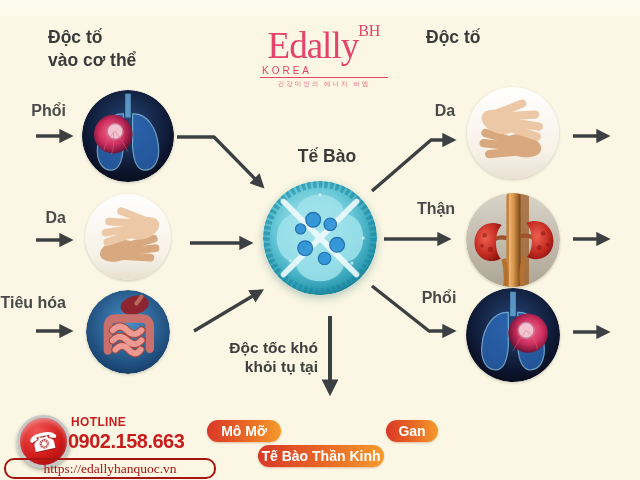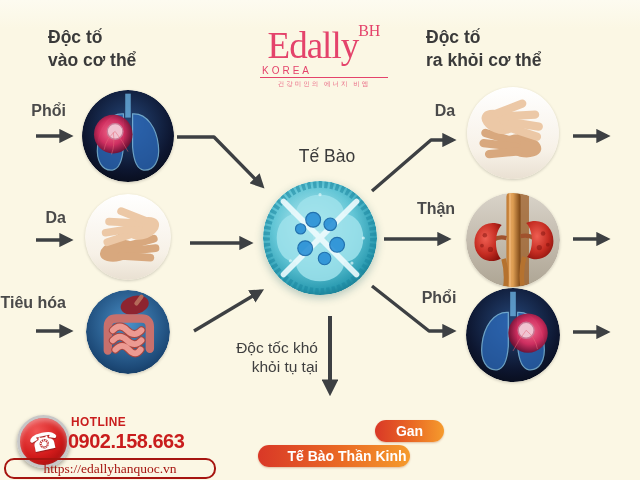--- a/index.html
+++ b/index.html
@@ -22,22 +22,22 @@
   .heading{width:170px; text-align:left; color:#3a3a3a; font-size:17.5px; font-weight:700; line-height:23px;}
   .heading-in{left:48px; top:26px;}
   .heading-out{left:426px; top:26px;}
 
   
   .olabel{color:#4a4a4a; font-size:16px; font-weight:700; line-height:17px;}
   .olabel.right-align{left:0; width:66px; text-align:right;}
   .olabel.center-align{width:64px; text-align:center;}
 
   
-  .cell-label{left:284px; top:146px; width:86px; text-align:center; color:#3a3a3a; font-size:17.5px; font-weight:400;}
-  .note{left:206px; top:338px; width:112px; text-align:right; color:#3f3f3f; font-size:15.5px; font-weight:400; line-height:19px;}
+  .cell-label{left:284px; top:146px; width:86px; text-align:center; color:#3a3a3a; font-size:17.5px; font-weight:700;}
+  .note{left:206px; top:338px; width:112px; text-align:right; color:#3f3f3f; font-size:15.5px; font-weight:700; line-height:19px;}
 
   
   .circle{border-radius:50%; overflow:hidden; box-shadow:0 1px 3px rgba(0,0,0,.18);}
   .circle svg{display:block; width:100%; height:100%;}
 
   
   .pill{
     height:22px; border-radius:11px; color:#ffffff; font-size:14px; font-weight:700;
     display:flex; align-items:center; justify-content:center;
     background:linear-gradient(90deg,#d93827 0%, #ea6a24 55%, #f59b2d 100%);
@@ -99,21 +99,20 @@
     <div class="rule"></div>
     <div class="tagline">건강미인의 에너지 비엠</div>
   </div>
 
   <div class="abs heading heading-in">
     <div>Độc tố</div>
     <div>vào cơ thể</div>
   </div>
   <div class="abs heading heading-out">
     <div>Độc tố</div>
-    <div>ra khỏi cơ thể</div>
   </div>
 
   <div class="abs olabel right-align" style="top:102px;">Phổi</div>
   <div class="abs olabel right-align" style="top:209px;">Da</div>
   <div class="abs olabel right-align" style="top:294px;">Tiêu hóa</div>
 
   <div class="abs olabel center-align" style="left:413px; top:102px;">Da</div>
   <div class="abs olabel center-align" style="left:404px; top:200px;">Thận</div>
   <div class="abs olabel center-align" style="left:407px; top:289px;">Phổi</div>
 
@@ -341,22 +340,23 @@
         </g>
       </g>
     </svg>
   </div>
 
   <div class="abs note">
     <div>Độc tốc khó</div>
     <div>khỏi tụ tại</div>
   </div>
 
-  <div class="abs pill" style="left:375px; top:420px; width:69px;">Gan</div>
-  <div class="abs pill" style="left:258px; top:445px; width:126px;padding-left:26px;">Tế Bào Thần Kinh</div>
+  <div class="abs pill" style="left:207px; top:420px; width:74px;">Mô Mỡ</div>
+  <div class="abs pill" style="left:386px; top:420px; width:52px;">Gan</div>
+  <div class="abs pill" style="left:258px; top:445px; width:126px;">Tế Bào Thần Kinh</div>
 
   <div class="abs phone-badge">
     <span class="phone-glyph">☎</span>
   </div>
   <div class="abs hotline-label">HOTLINE</div>
   <div class="abs hotline-phone">0902.158.663</div>
   <div class="abs url-pill">https://edallyhanquoc.vn</div>
 
 </div>
 

